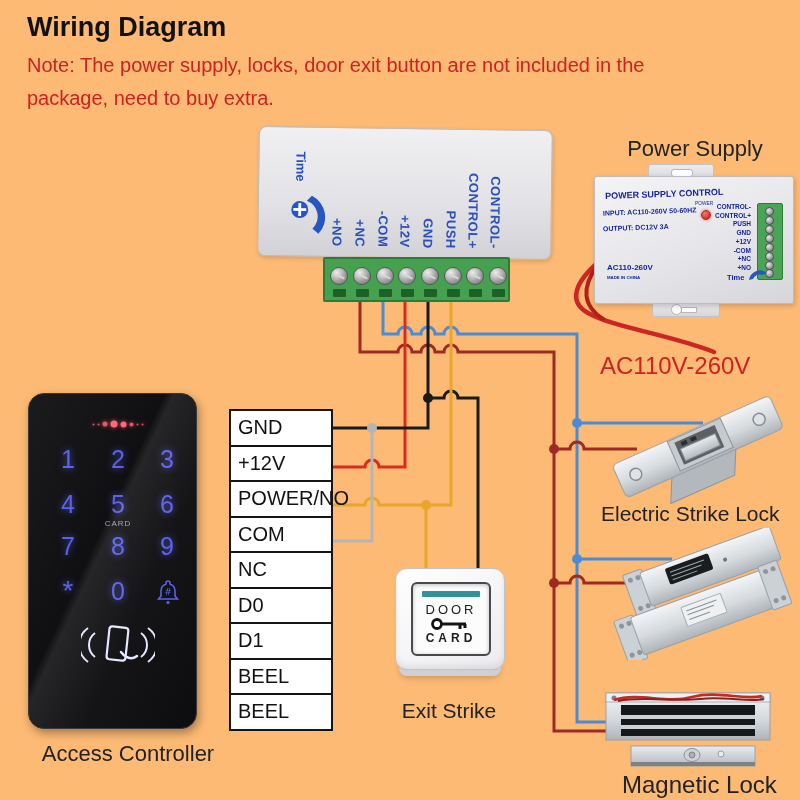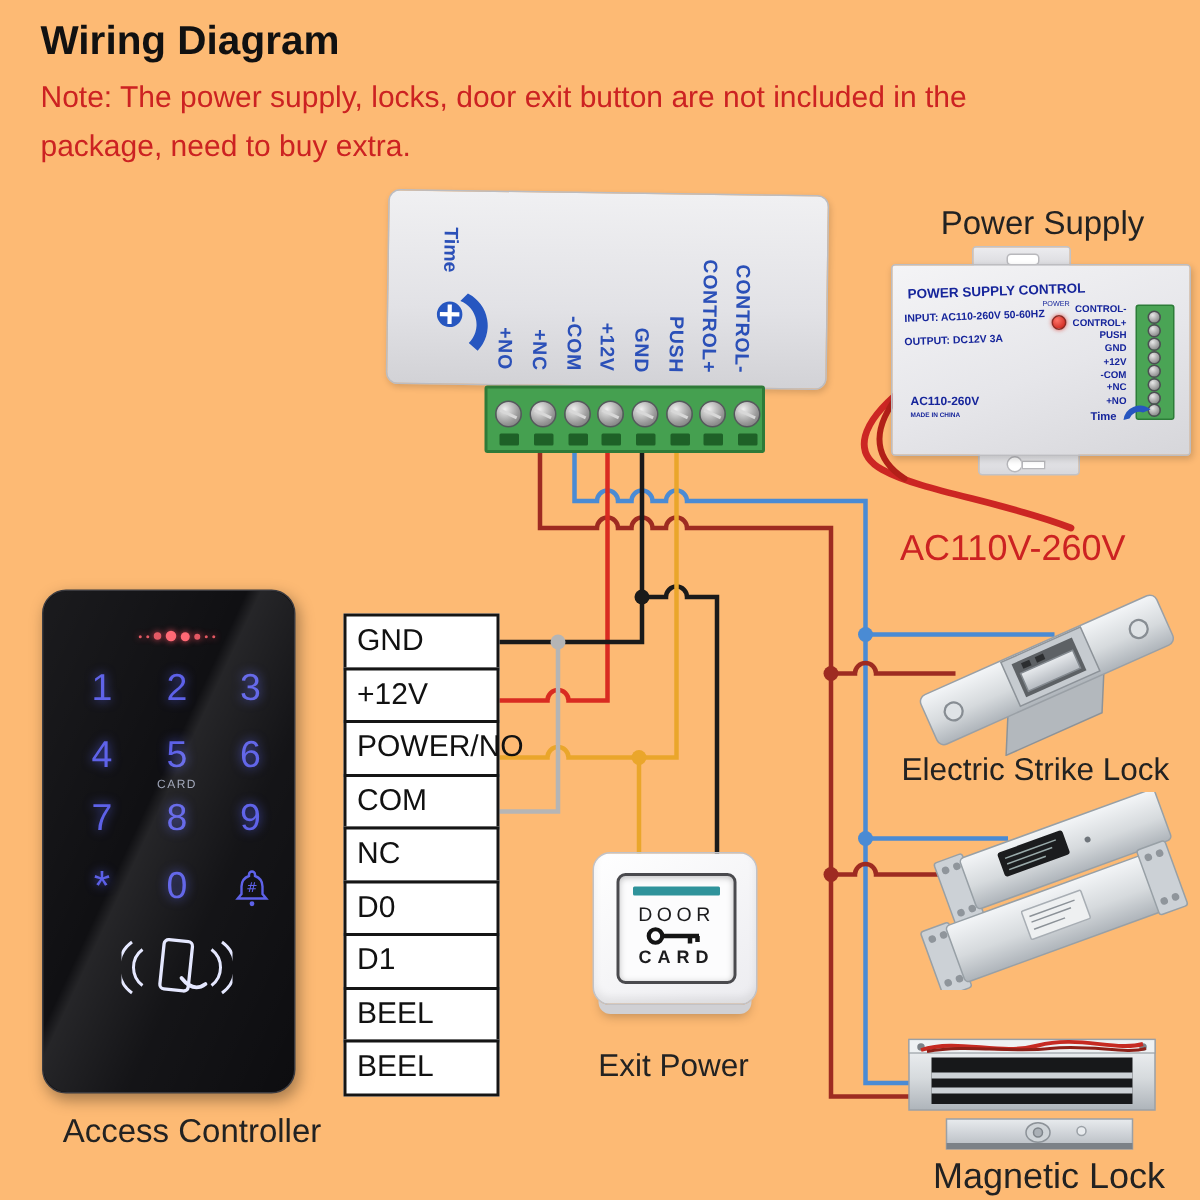--- a/index.html
+++ b/index.html
@@ -273,21 +273,21 @@
       <div class="exit-door">DOOR</div>
       <svg width="42" height="14" viewBox="0 0 42 14">
         <circle cx="7" cy="7" r="4.5" fill="none" stroke="#141414" stroke-width="2.8"></circle>
         <line x1="11.5" y1="7" x2="36" y2="7" stroke="#141414" stroke-width="3"></line>
         <line x1="30" y1="7" x2="30" y2="12" stroke="#141414" stroke-width="3"></line>
         <line x1="35" y1="7" x2="35" y2="11" stroke="#141414" stroke-width="3"></line>
       </svg>
       <div class="exit-exit">CARD</div>
     </div>
   </div>
-  <div class="abs comp exit-caption">Exit Power</div>
+  <div class="abs comp exit-caption">Exit Strike</div>
 
   <svg class="abs comp" style="left:600px;top:392px;" width="195" height="112" viewBox="0 0 195 112">
     <defs>
       <linearGradient id="m1" x1="0" y1="0" x2="0" y2="1">
         <stop offset="0" stop-color="#f3f5f7"></stop>
           <stop offset="0.55" stop-color="#d6dadd"></stop>
           <stop offset="1" stop-color="#aeb4ba"></stop>
       </linearGradient>
       <linearGradient id="m2" x1="0" y1="0" x2="0" y2="1">
         <stop offset="0" stop-color="#e8ebee"></stop>

